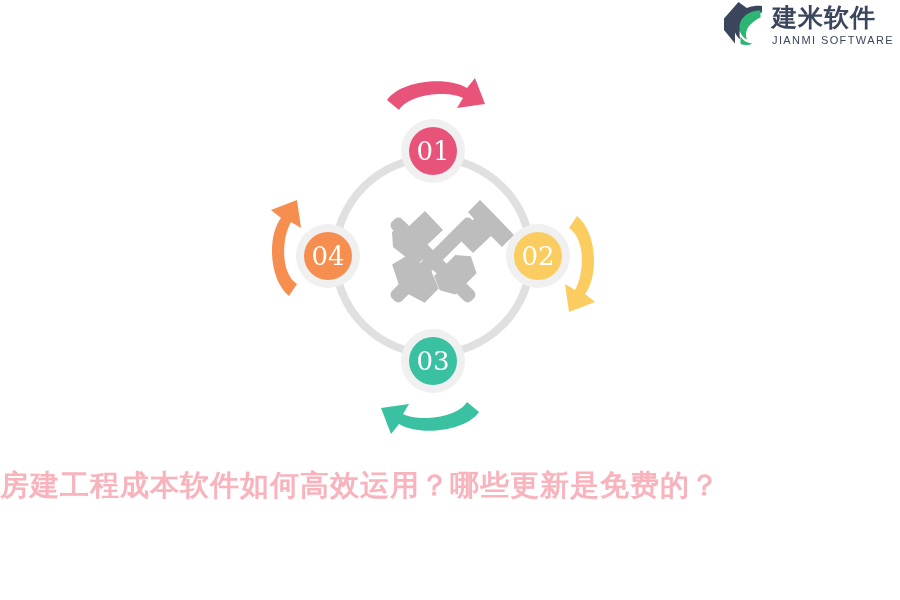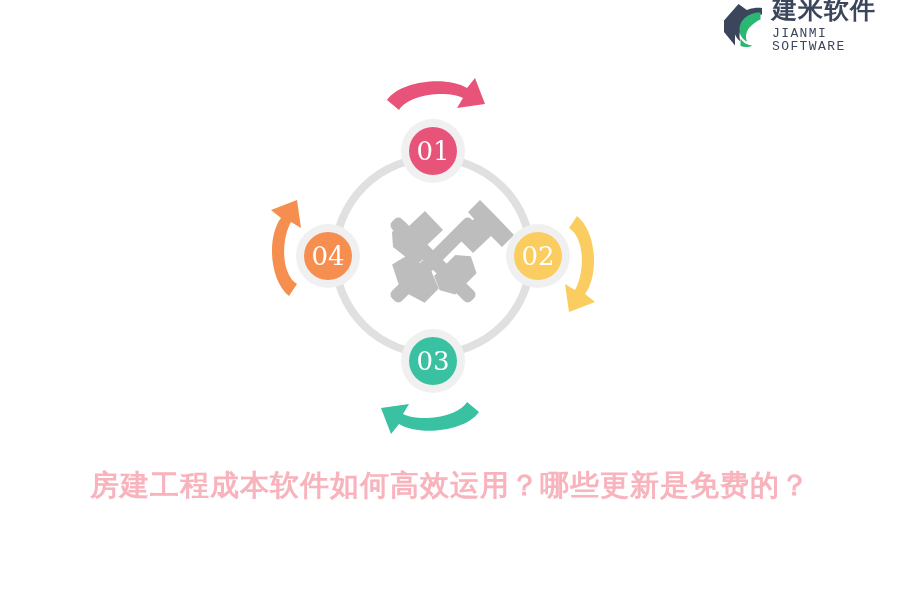--- a/index.html
+++ b/index.html
@@ -17,21 +17,20 @@
   }
 
   
   .logo-block {
     position: absolute;
     top: 0px;
     left: 718px;
     width: 182px;
     height: 50px;
     display: flex;
-    align-items: center;
   }
   .logo-mark {
     width: 50px;
     height: 46px;
     flex: 0 0 50px;
     display: block;
   }
   .logo-text {
     margin-left: 4px;
     display: flex;
@@ -40,25 +39,25 @@
     line-height: 1;
   }
   .logo-cn {
     font-size: 25px;
     font-weight: bold;
     color: #3b455c;
     letter-spacing: 1px;
     font-family: "DejaVu Sans", "Liberation Sans", sans-serif;
   }
   .logo-en {
-    font-size: 13px;
+    font-size: 11px;
     color: #3b455c;
     letter-spacing: 1.4px;
     margin-top: 5px;
-    font-family: Liberation Mono, monospace;
+    font-family: Liberation Sans, sans-serif;
   }
 
   
   .diagram {
     position: absolute;
     left: 243px;
     top: 56px;
     width: 380px;
     height: 400px;
   }
@@ -71,21 +70,20 @@
     font-size: 26px;
     fill: #ffffff;
   }
 
   
   .title {
     position: absolute;
     left: 0;
     top: 466px;
     width: 900px;
-    text-align: center;
     font-size: 29px;
     font-weight: bold;
     color: #f8b3bd;
     letter-spacing: 1px;
     font-family: "DejaVu Sans", "Liberation Sans", sans-serif;
     white-space: nowrap;
   }
 </style>
 </head>
 <body>

